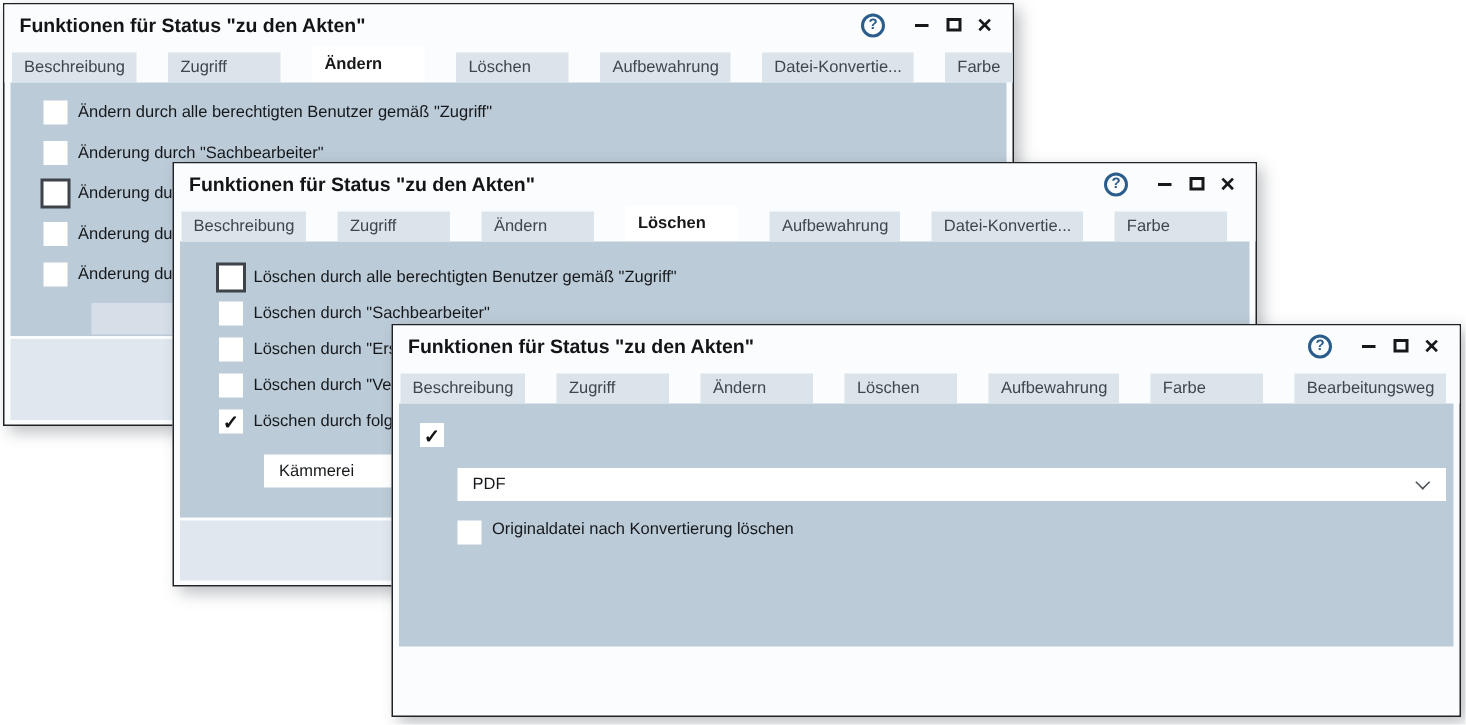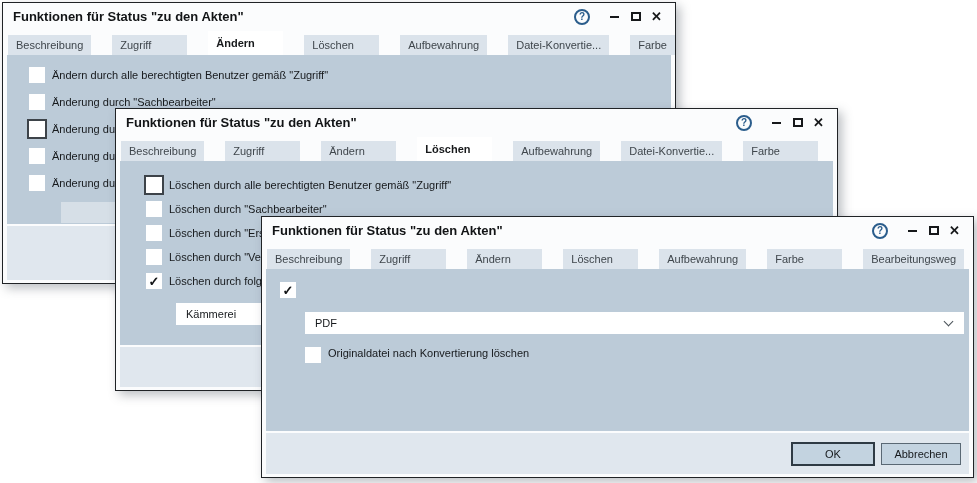--- a/index.html
+++ b/index.html
@@ -224,19 +224,15 @@
       </div>
       <div class="dropdown">
         <span>PDF</span>
         <span class="chevron"></span>
       </div>
       <div class="cbrow2">
         <span class="checkbox"></span>
         <span class="cb-label">Originaldatei nach Konvertierung löschen</span>
       </div>
     </div>
-    <div class="footer">
-      <button class="btn default">OK</button>
-      <button class="btn">Abbrechen</button>
-    </div>
   </div>
 
 </div>
 
 </body></html>

